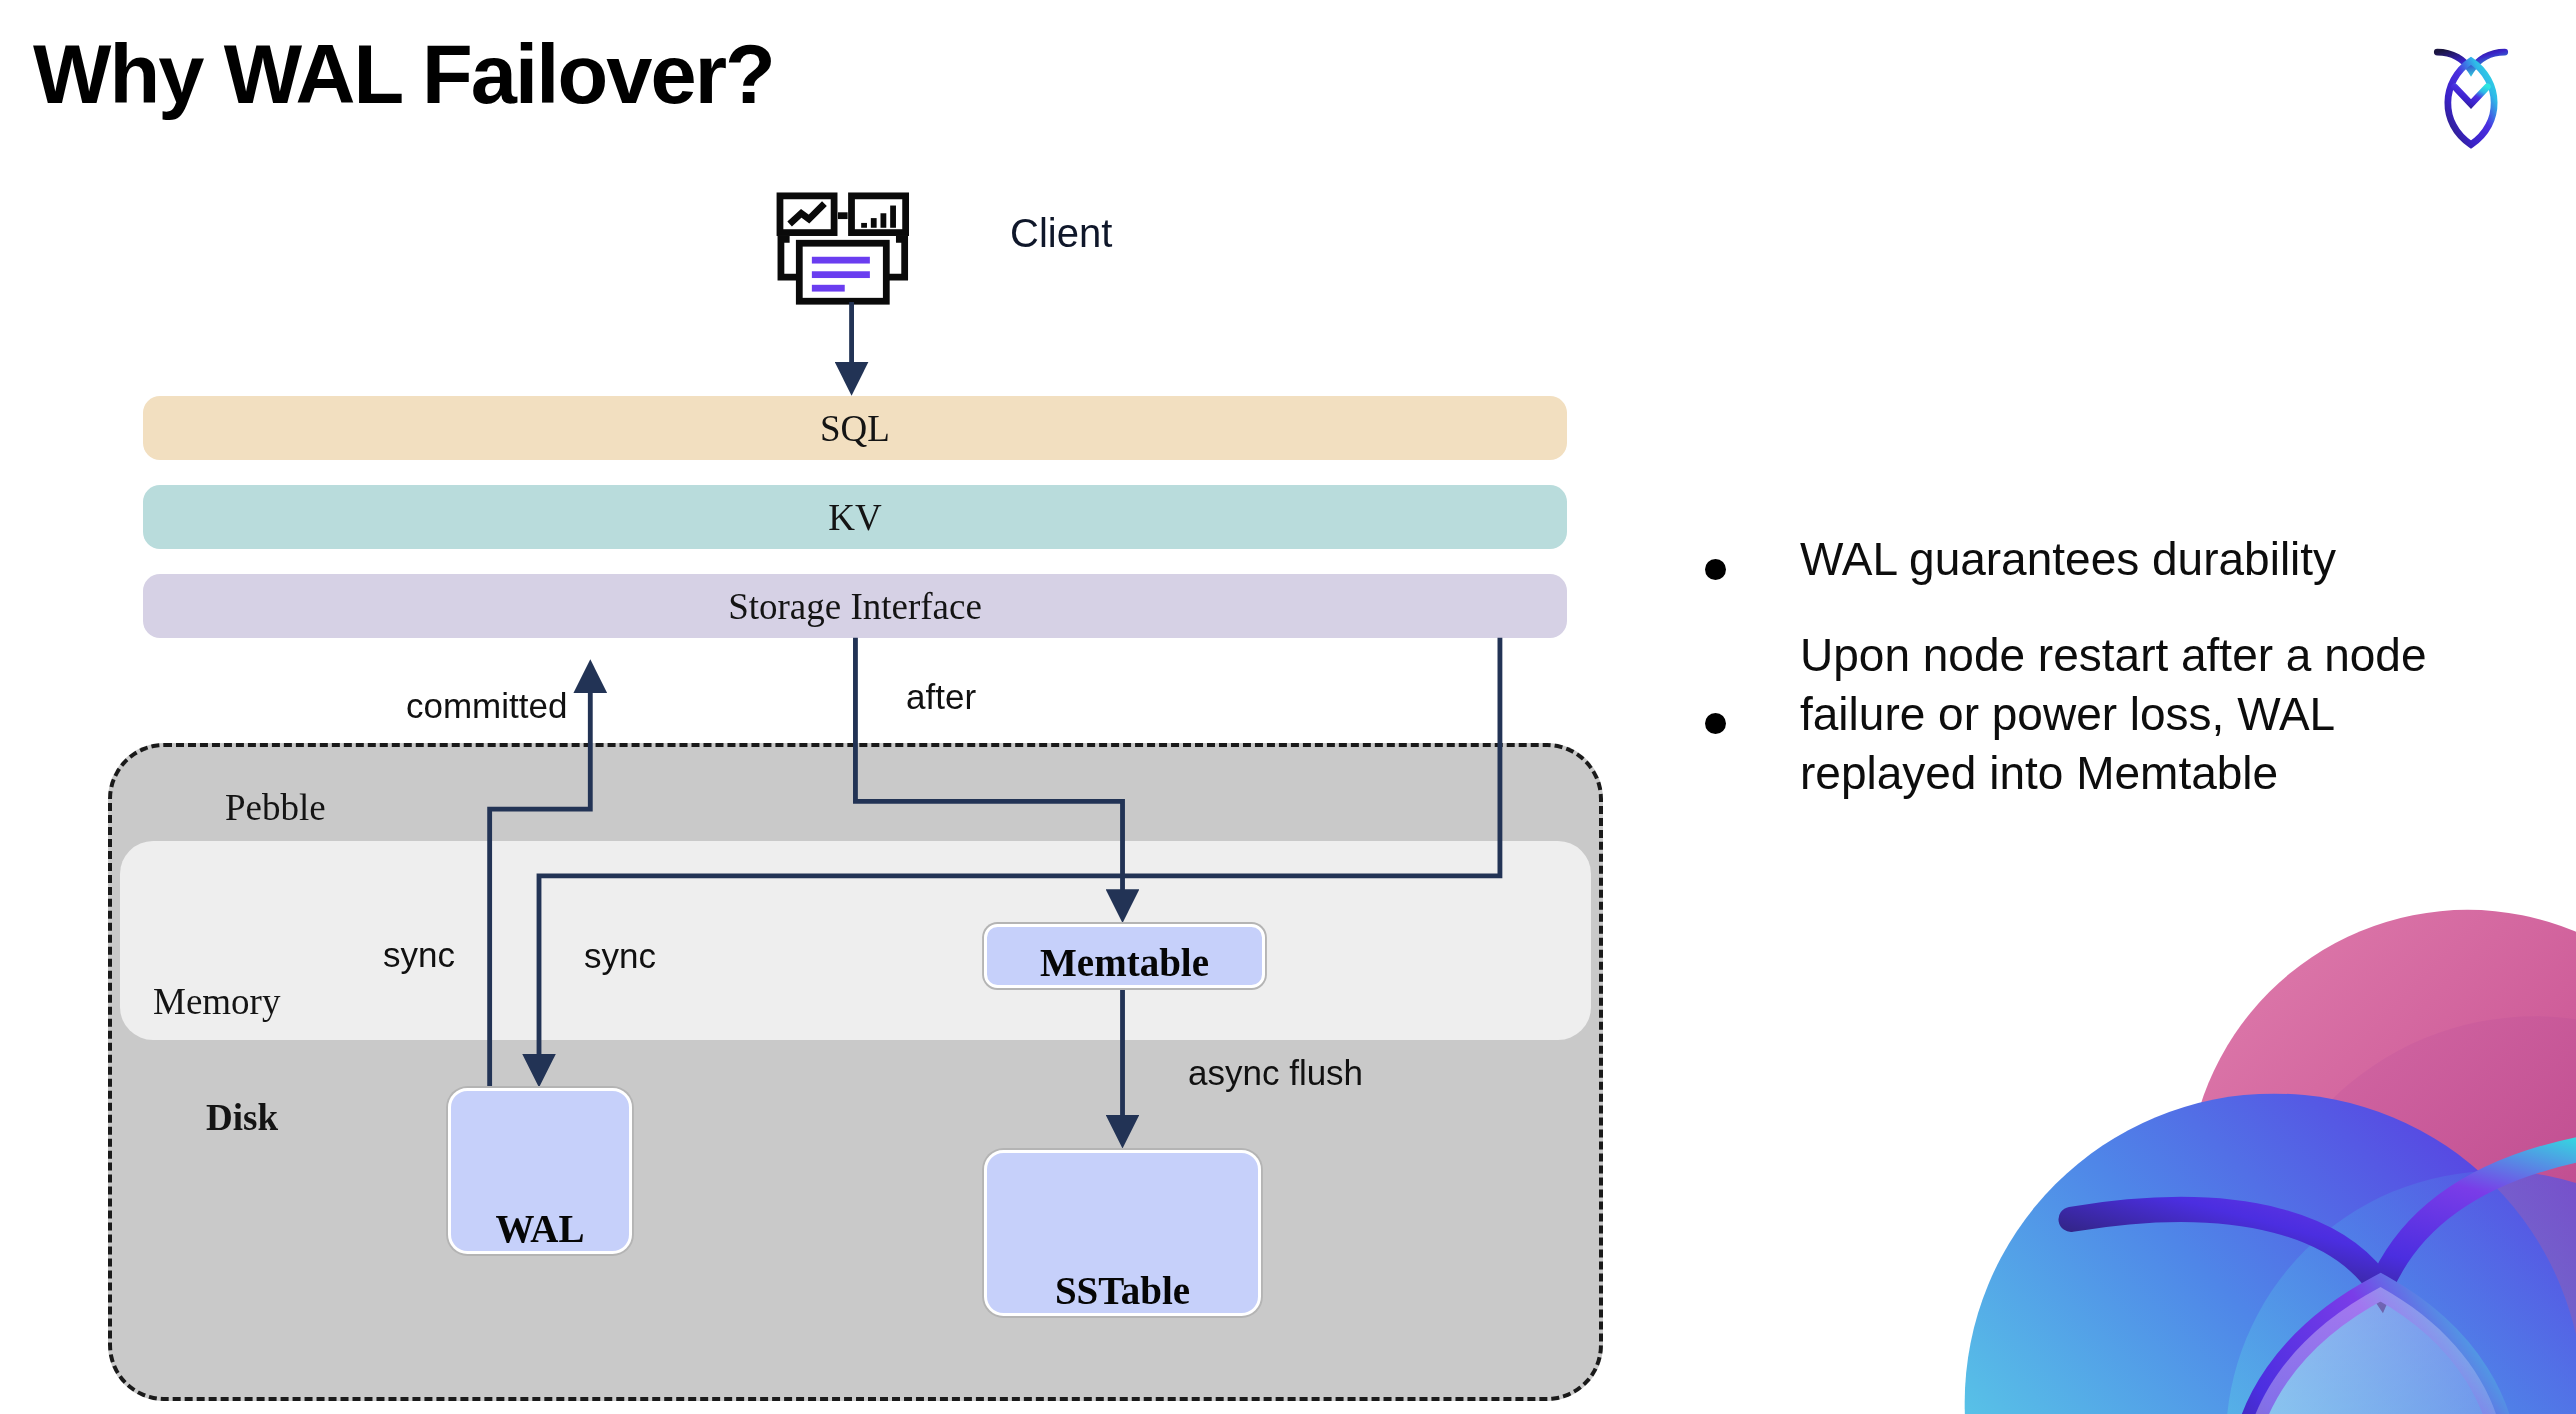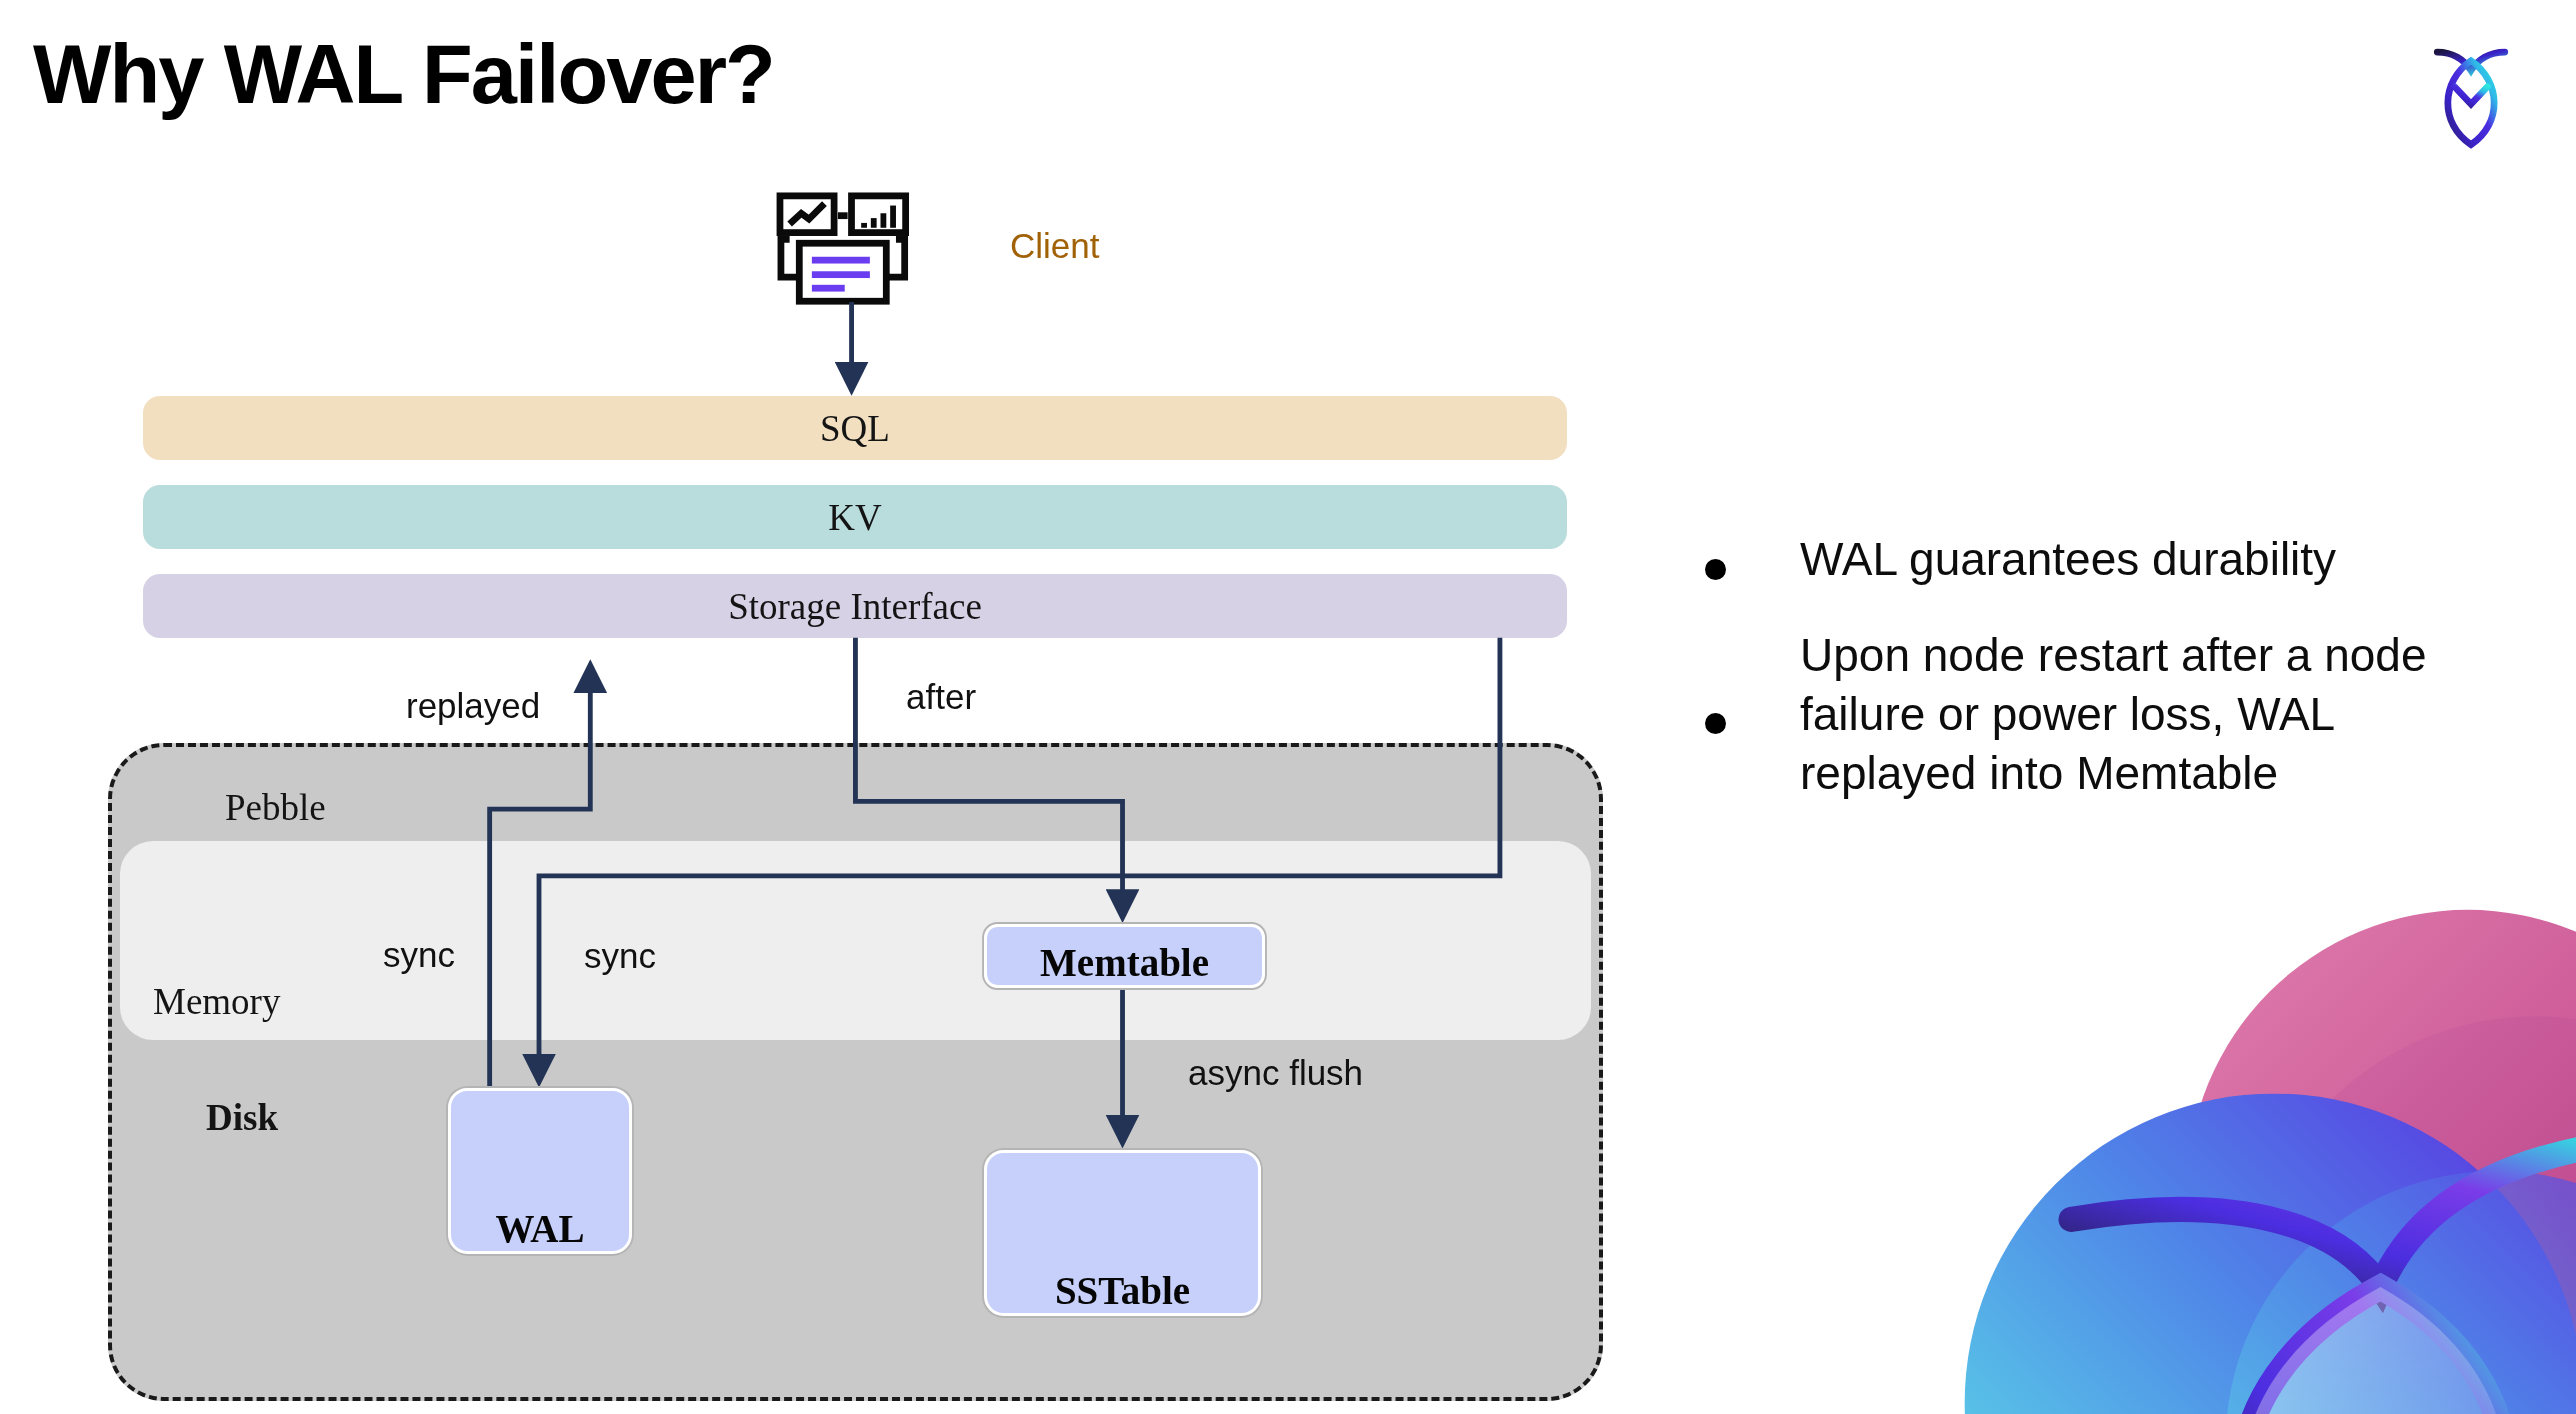--- a/index.html
+++ b/index.html
@@ -49,23 +49,23 @@
   }
 
   
   #client-icon {
     position: absolute;
     left: 774px; top: 192px;
     width: 155px; height: 116px;
   }
   #client-label {
     position: absolute;
-    left: 1010px; top: 226px;
-    font-size: 35px;
-    color: #a16207;
+    left: 1010px; top: 211px;
+    font-size: 40px;
+    color: #0f172a;
     white-space: nowrap;
   }
 
   
   .layer-bar {
     position: absolute;
     left: 143px;
     width: 1424px;
     height: 64px;
     border-radius: 17px;
@@ -320,21 +320,21 @@
       <path d="M884 659 L884 828 L1160 828 L1160 945" marker-end="url(#arrowHead)"></path>
 
       <path d="M1550 659 L1550 905 L557 905 L557 1115" marker-end="url(#arrowHead)"></path>
 
       <path d="M506 1124 L506 836 L610 836 L610 690" marker-end="url(#arrowHead)"></path>
 
       <path d="M1160 1021 L1160 1178" marker-end="url(#arrowHead)"></path>
     </g>
   </svg>
 
-  <div class="edge-label" id="label-committed">replayed</div>
+  <div class="edge-label" id="label-committed">committed</div>
   <div class="edge-label" id="label-commit">after</div>
   <div class="edge-label" id="label-sync-left">sync</div>
   <div class="edge-label" id="label-sync-right">sync</div>
   <div class="edge-label" id="label-async-flush">async flush</div>
 
   <div class="data-box" id="box-memtable">
     <span>Memtable</span>
   </div>
   <div class="data-box" id="box-wal">
     <span>WAL</span>

